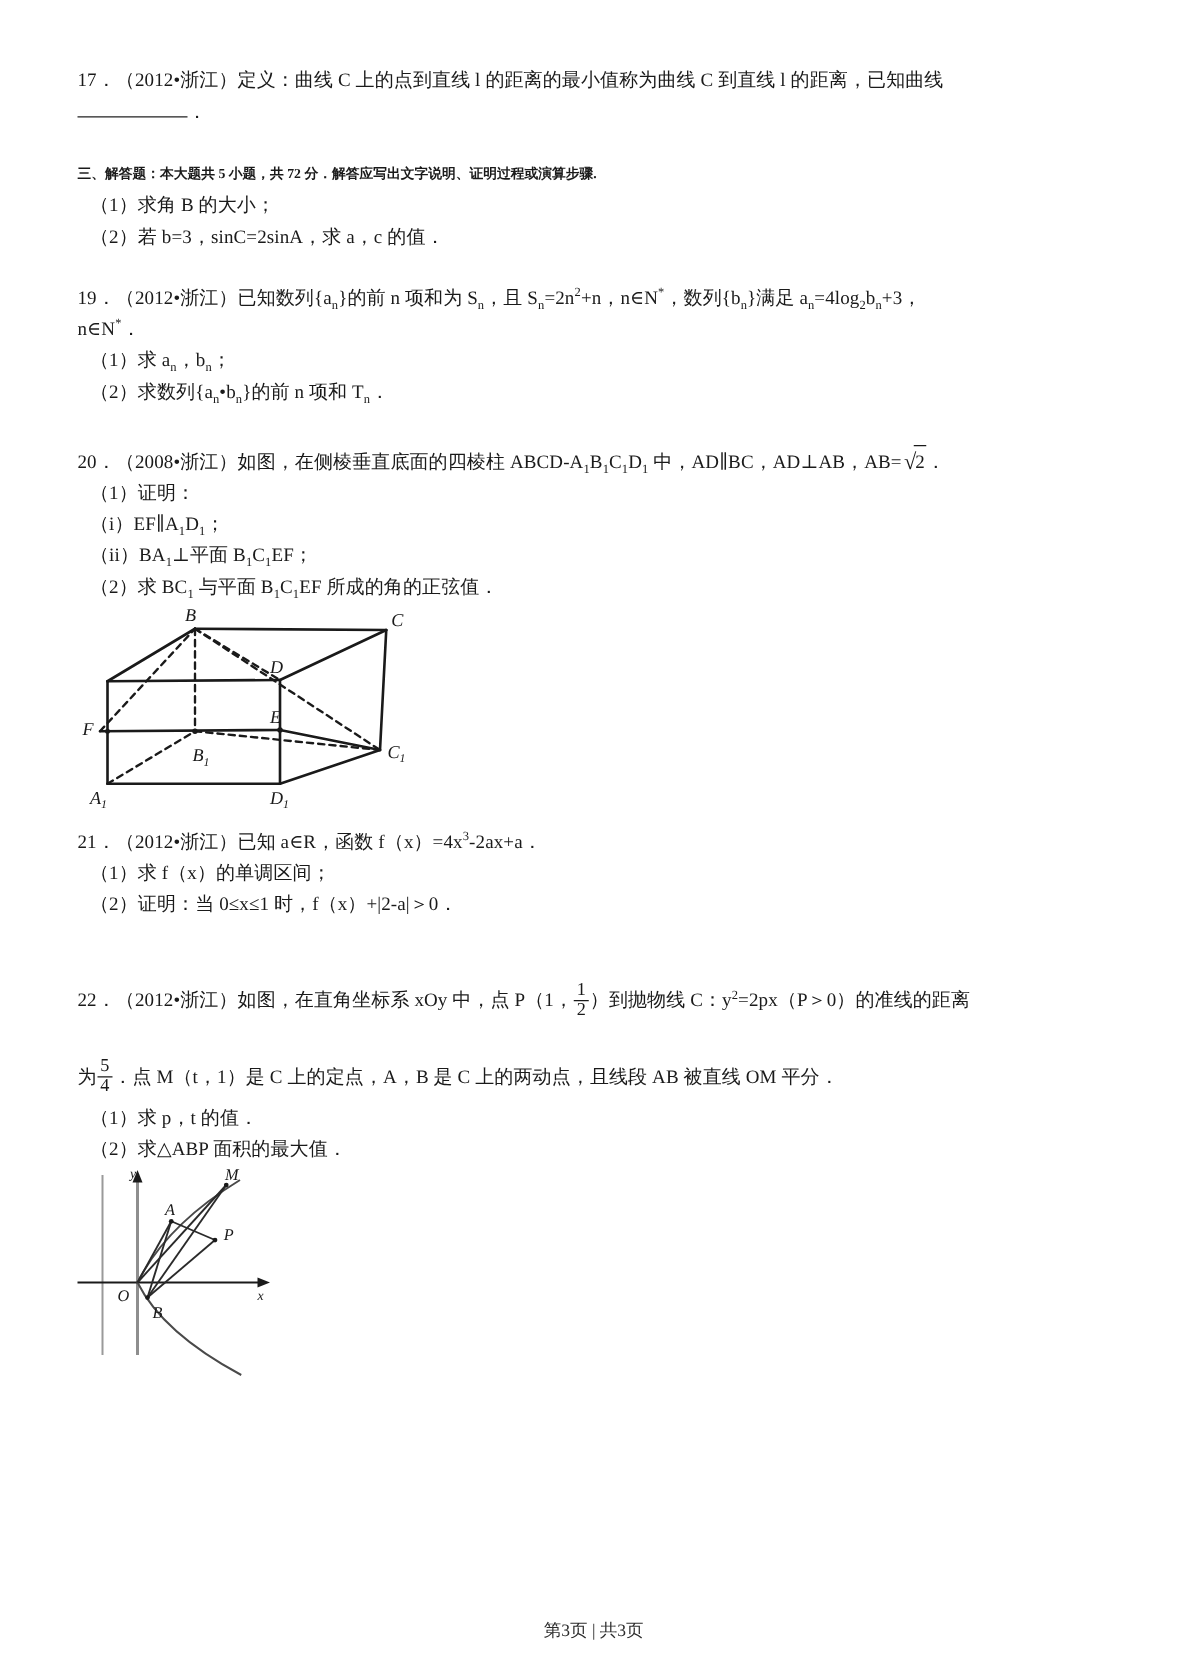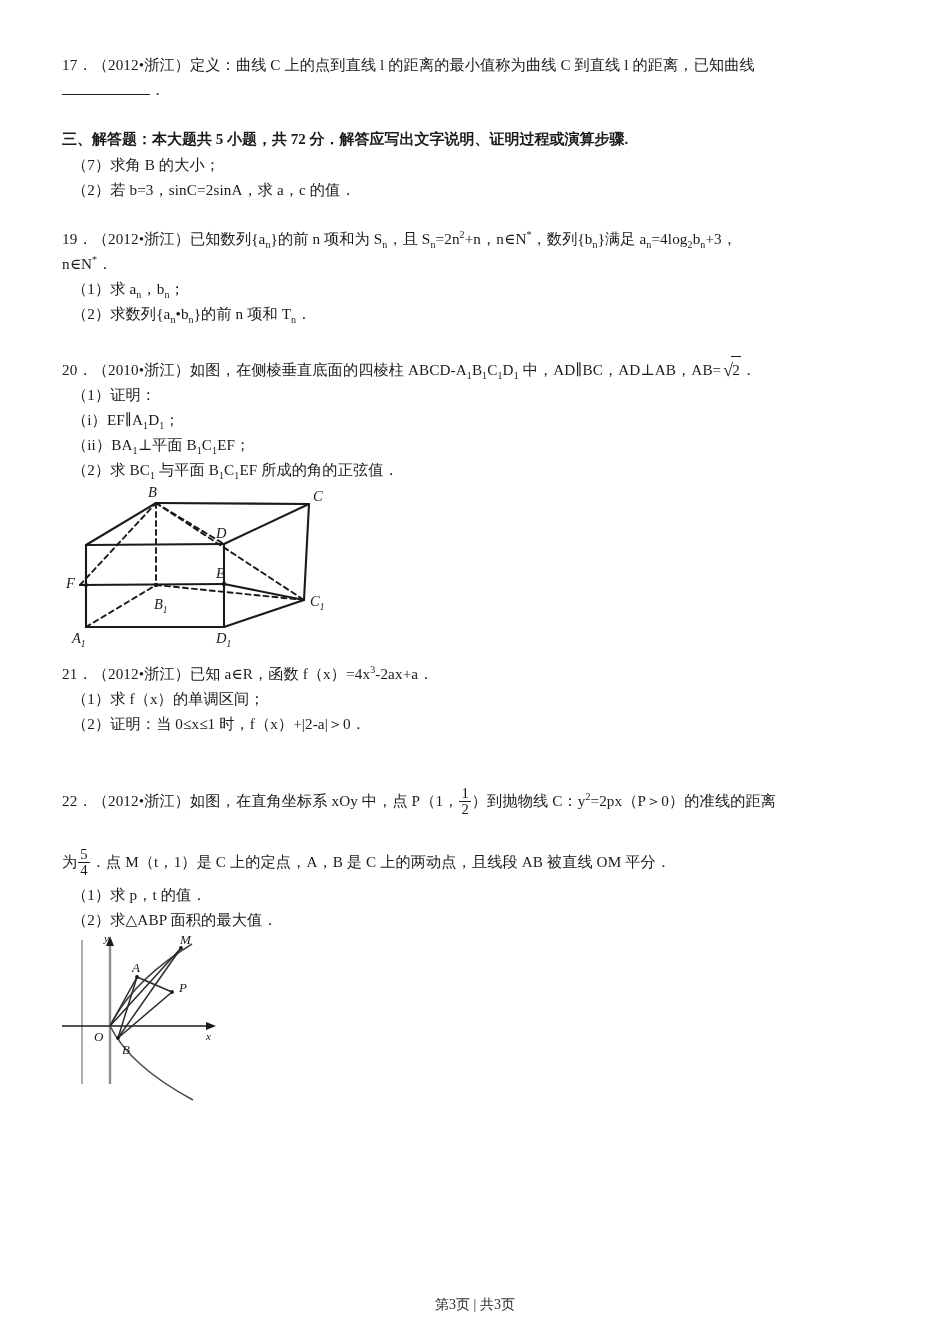--- a/index.html
+++ b/index.html
@@ -35,21 +35,21 @@
     letter-spacing: 0.1px;
     white-space: nowrap;
   }
   .qblock { margin-bottom: 0px; }
   .indent { margin-left: 10px; }
   .gap-sm { height: 11px; }
   .gap-md { height: 24px; }
   .gap-lg { height: 30px; }
 
   .section-head {
-    font-size: 15px;
+    font-size: 11px;
     font-weight: bold;
     line-height: 26px;
     white-space: nowrap;
   }
 
   sup, .sup {
     font-size: 0.66em;
     vertical-align: super;
     line-height: 0;
   }
@@ -138,21 +138,21 @@
       <div class="qline">
         <span class="blank w2"></span><span>．</span>
       </div>
     </div>
 
     <div class="gap-md"></div>
 
     <div class="section-head">三、解答题：本大题共 5 小题，共 72 分．解答应写出文字说明、证明过程或演算步骤.</div>
 
     <div class="qblock">
-      <div class="qline indent">（7）求角 B 的大小；</div>
+      <div class="qline indent">（1）求角 B 的大小；</div>
       <div class="qline indent">（2）若 b=3，sinC=2sinA，求 a，c 的值．</div>
     </div>
 
     <div class="gap-md"></div>
 
     <div class="qblock">
       <div class="qline">
         <span>19．（2012•浙江）已知数列{a</span><sub>n</sub><span>}的前 n 项和为 S</span><sub>n</sub><span>，且 S</span><sub>n</sub><span>=2n</span><sup>2</sup><span>+n，n∈N</span><sup>*</sup><span>，数列{b</span><sub>n</sub><span>}满足 a</span><sub>n</sub><span>=4log</span><sub>2</sub><span>b</span><sub>n</sub><span>+3，</span>
       </div>
       <div class="qline">
@@ -163,21 +163,21 @@
       </div>
       <div class="qline indent">
         <span>（2）求数列{a</span><sub>n</sub><span>•b</span><sub>n</sub><span>}的前 n 项和 T</span><sub>n</sub><span>．</span>
       </div>
     </div>
 
     <div class="gap-lg"></div>
 
     <div class="qblock">
       <div class="qline">
-        <span>20．（2010•浙江）如图，在侧棱垂直底面的四棱柱 ABCD‑A</span><sub>1</sub><span>B</span><sub>1</sub><span>C</span><sub>1</sub><span>D</span><sub>1</sub><span> 中，AD∥BC，AD⊥AB，AB=</span><span class="rad"><span class="rsign">√</span><span class="rbody">2</span></span><span>．</span>
+        <span>20．（2008•浙江）如图，在侧棱垂直底面的四棱柱 ABCD‑A</span><sub>1</sub><span>B</span><sub>1</sub><span>C</span><sub>1</sub><span>D</span><sub>1</sub><span> 中，AD∥BC，AD⊥AB，AB=</span><span class="rad"><span class="rsign">√</span><span class="rbody">2</span></span><span>．</span>
       </div>
       <div class="qline indent">（1）证明：</div>
       <div class="qline indent">
         <span>（i）EF∥A</span><sub>1</sub><span>D</span><sub>1</sub><span>；</span>
       </div>
       <div class="qline indent">
         <span>（ii）BA</span><sub>1</sub><span>⊥平面 B</span><sub>1</sub><span>C</span><sub>1</sub><span>EF；</span>
       </div>
       <div class="qline indent">
         <span>（2）求 BC</span><sub>1</sub><span> 与平面 B</span><sub>1</sub><span>C</span><sub>1</sub><span>EF 所成的角的正弦值．</span>

